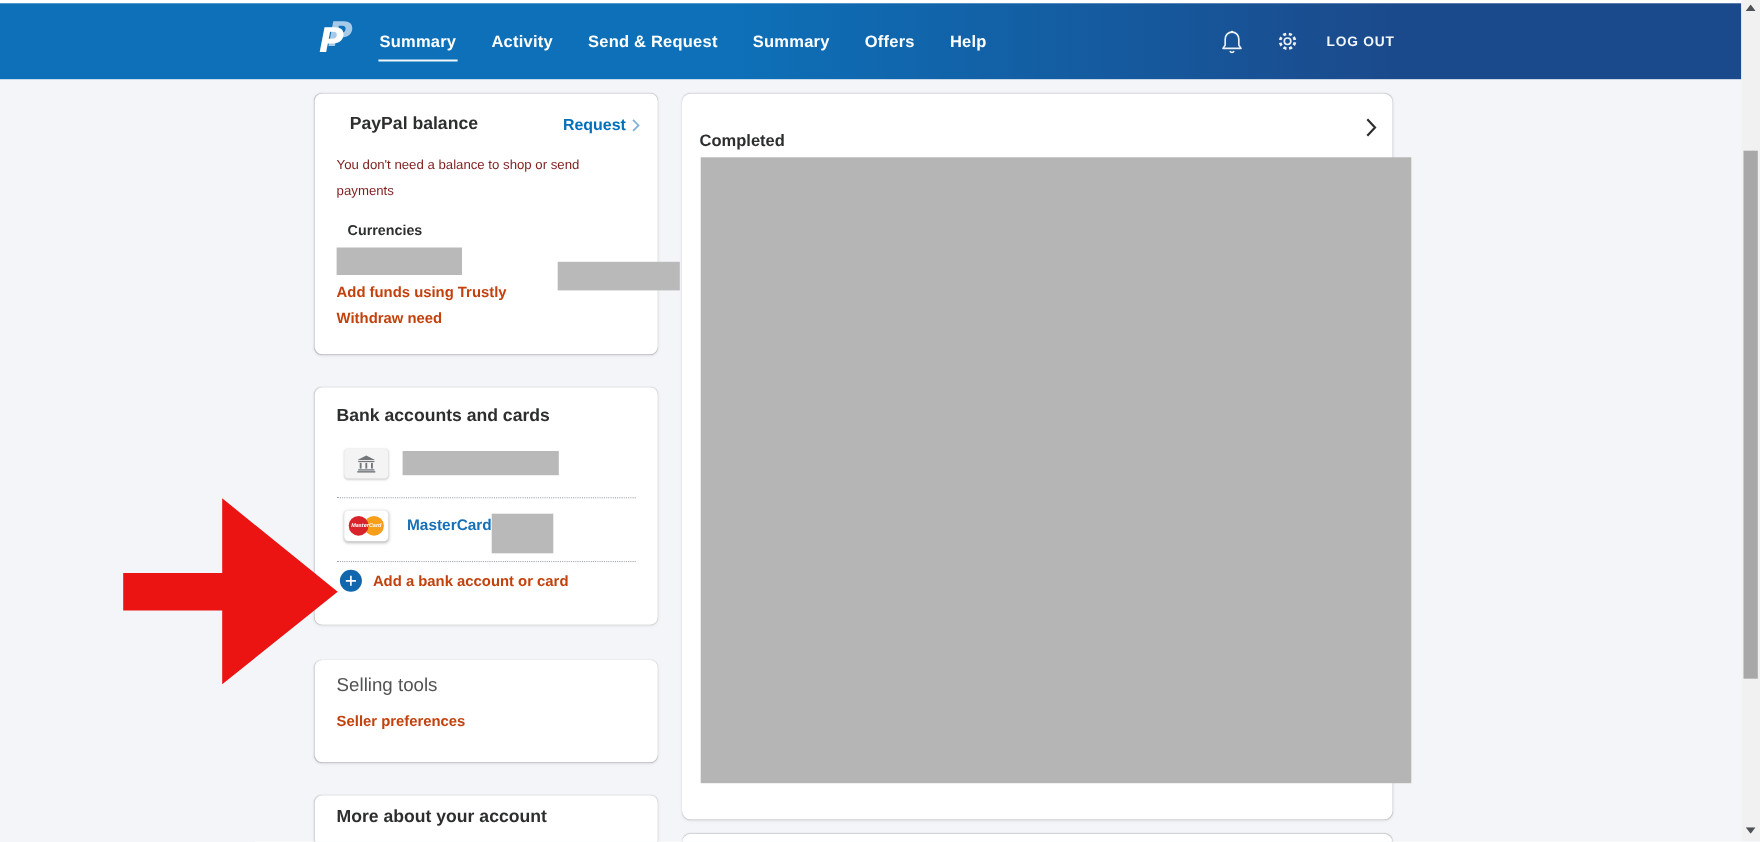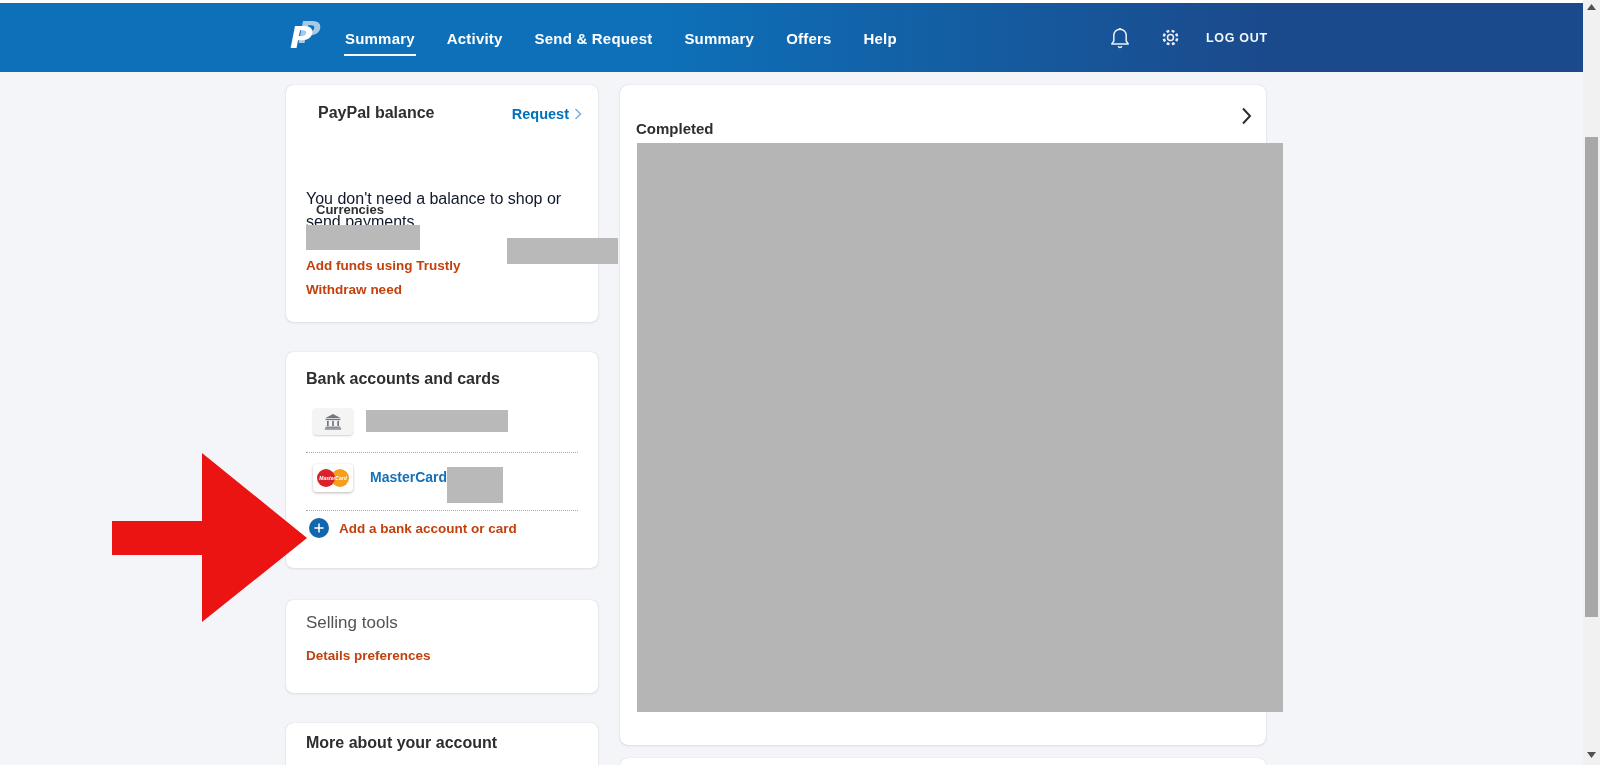--- a/index.html
+++ b/index.html
@@ -31,21 +31,21 @@
 
   
   .card{position:absolute;left:286px;width:312px;background:#ffffff;border-radius:7px;
     box-shadow:0 0 1px rgba(0,0,0,.22),0 1px 3px rgba(0,0,0,.08);z-index:1;}
   .card-title{font-size:16px;font-weight:bold;color:#2c2e2f;}
 
   
   #balance-card{top:85px;height:237px;}
   .bal-header{position:absolute;left:32px;right:16px;top:19px;display:flex;justify-content:space-between;align-items:flex-end;}
   .details-link{display:flex;align-items:center;gap:5px;color:#0070ba;font-size:14.5px;font-weight:bold;cursor:pointer;}
-  .bal-desc{position:absolute;left:20px;top:54px;width:266px;font-size:16px;color:#0f172a;line-height:23px;margin-top:48px;}
+  .bal-desc{position:absolute;left:20px;top:54px;width:266px;font-size:12px;color:#7f1d1d;line-height:23px;}
   .currencies{position:absolute;left:30px;top:117px;font-size:13px;font-weight:bold;color:#2c2e2f;}
   .redact{background:#b9b9b9;}
   .bal-redact1{position:absolute;left:20px;top:140px;width:114px;height:25px;}
   .bal-link1{position:absolute;left:20px;top:173px;}
   .bal-link2{position:absolute;left:20px;top:197px;}
   .blue-link{font-size:13.5px;font-weight:bold;color:#c2410c;cursor:pointer;}
   .bal-redact2{position:absolute;left:507px;top:238px;width:111px;height:26px;background:#b9b9b9;z-index:4;}
 
   
   #banks-card{top:352px;height:216px;}
@@ -181,21 +181,21 @@
   <div class="plus-circle">
     <svg width="12" height="12" viewBox="0 0 12 12">
       <path d="M6 1.4 V10.6 M1.4 6 H10.6" stroke="#ffffff" stroke-width="1.5" fill="none"></path>
     </svg>
   </div>
   <div class="add-label blue-link">Add a bank account or card</div>
 </div>
 
 <div class="card" id="selling-card">
   <div class="selling-title">Selling tools</div>
-  <div class="selling-link blue-link">Details preferences</div>
+  <div class="selling-link blue-link">Seller preferences</div>
 </div>
 
 <div class="card" id="more-card">
   <div class="more-title card-title">More about your account</div>
 </div>
 
 <div id="main-panel">
   <div class="completed-title">Completed</div>
   <span class="panel-chevron">
     <svg width="11" height="18" viewBox="0 0 11 18">

